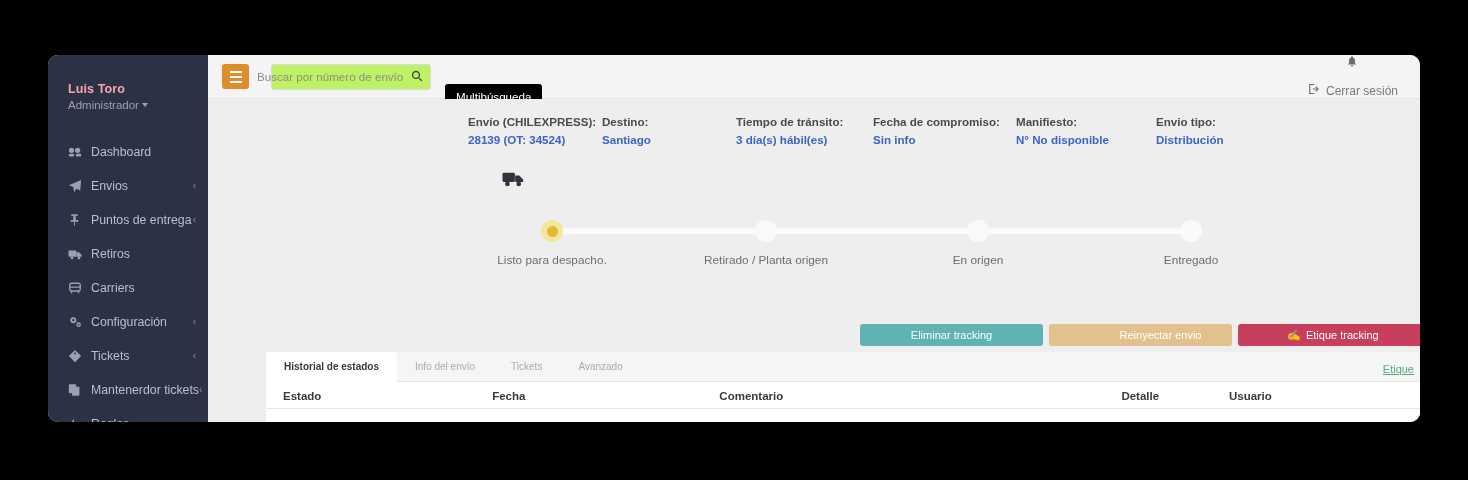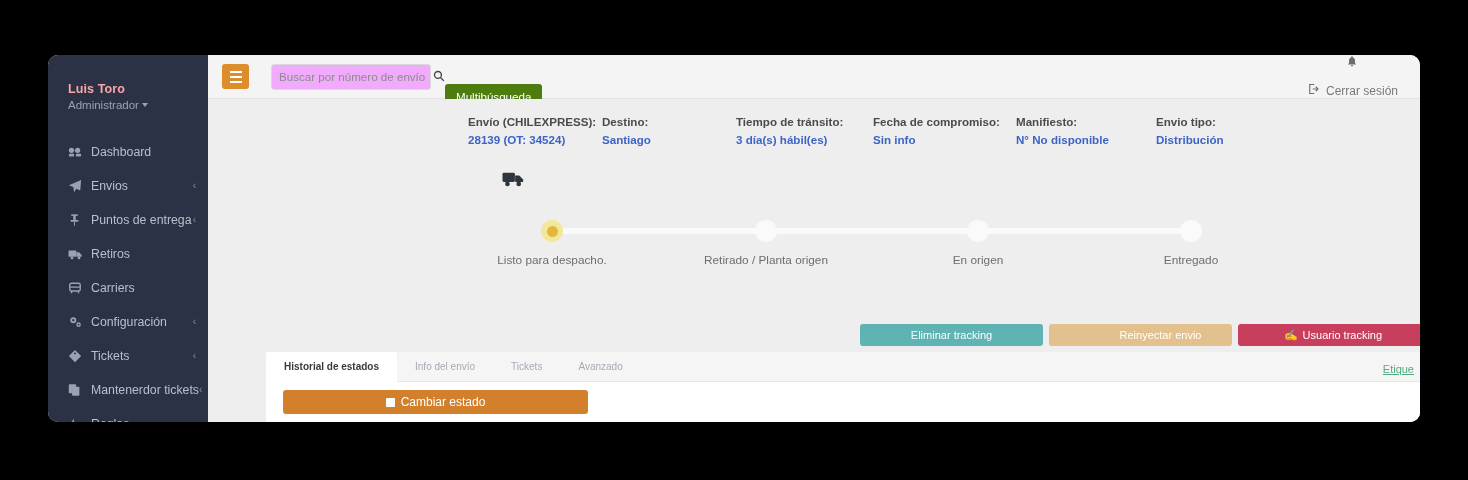--- a/index.html
+++ b/index.html
@@ -65,31 +65,31 @@
   }
   #burger {
     width: 27px; height: 25px; margin-left: 14px;
     background: #dd8d2b; border-radius: 3px;
     display: flex; flex-direction: column; justify-content: center;
     align-items: center; gap: 3px; cursor: pointer;
   }
   #burger i { display: block; width: 12px; height: 2px; background: #fff; }
   #search-wrap {
     margin-left: 22px; width: 160px; height: 26px;
-    background: #f0abfc; border: 1px solid #dadada; border-radius: 3px;
-    display: flex; align-items: center; padding: 0 7px;
+    background: #bef264; border: 1px solid #dadada; border-radius: 3px;
+    display: flex; align-items: center; padding: 0 7px; justify-content: flex-end;
   }
   #search-input {
     border: 0; outline: 0; flex: 1; font-size: 11.6px; color: #555;
     font-family: "Liberation Sans", sans-serif; background: transparent;
   }
   #search-input::placeholder { color: #8c8c8c; }
   #multi-btn {
     margin-left: 14px; height: 25px; padding: 0 11px;
-    background: #4d7c0f; border-radius: 3px; color: #fff;
+    background: #000000; border-radius: 3px; color: #fff;
     font-size: 11.6px; display: flex; align-items: center; cursor: pointer; margin-top: 40px;
   }
   #topbar-right {
     margin-left: auto; display: flex; align-items: center;
     gap: 12px; padding-right: 22px; color: #6d6d6d; font-size: 12px; flex-direction: column;
   }
   #logout { display: flex; align-items: center; gap: 6px; cursor: pointer; color: #7a7a7a; }
 
   
   #content {
@@ -408,37 +408,33 @@
         <div class="dot-outer"></div>
         <div class="lbl">Entregado</div>
       </div>
     </div>
 
     <div id="actions">
       <div class="act-btn act-del">Eliminar tracking</div>
       <div class="act-btn act-re">Reinyectar envio</div>
       <div class="act-btn act-force">
         <span class="hand">✍</span>
-        <span>Usuario tracking</span>
+        <span>Etique tracking</span>
       </div>
     </div>
 
     <div id="card">
       <div id="tabbar">
         <div class="tab active">Historial de estados</div>
         <div class="tab">Info del envío</div>
         <div class="tab">Tickets</div>
         <div class="tab">Avanzado</div>
         <div id="etiquetas">Etique</div>
       </div>
 
-      <div id="cambiar-btn">
-        <span class="sq"></span>
-        <span>Cambiar estado</span>
-      </div>
 
       <table>
         <thead>
           <tr>
             <th class="c1">Estado</th>
             <th class="c2">Fecha</th>
             <th class="c3">Comentario</th>
             <th class="c4">Detalle</th>
             <th class="c5">Usuario</th>
           </tr>

